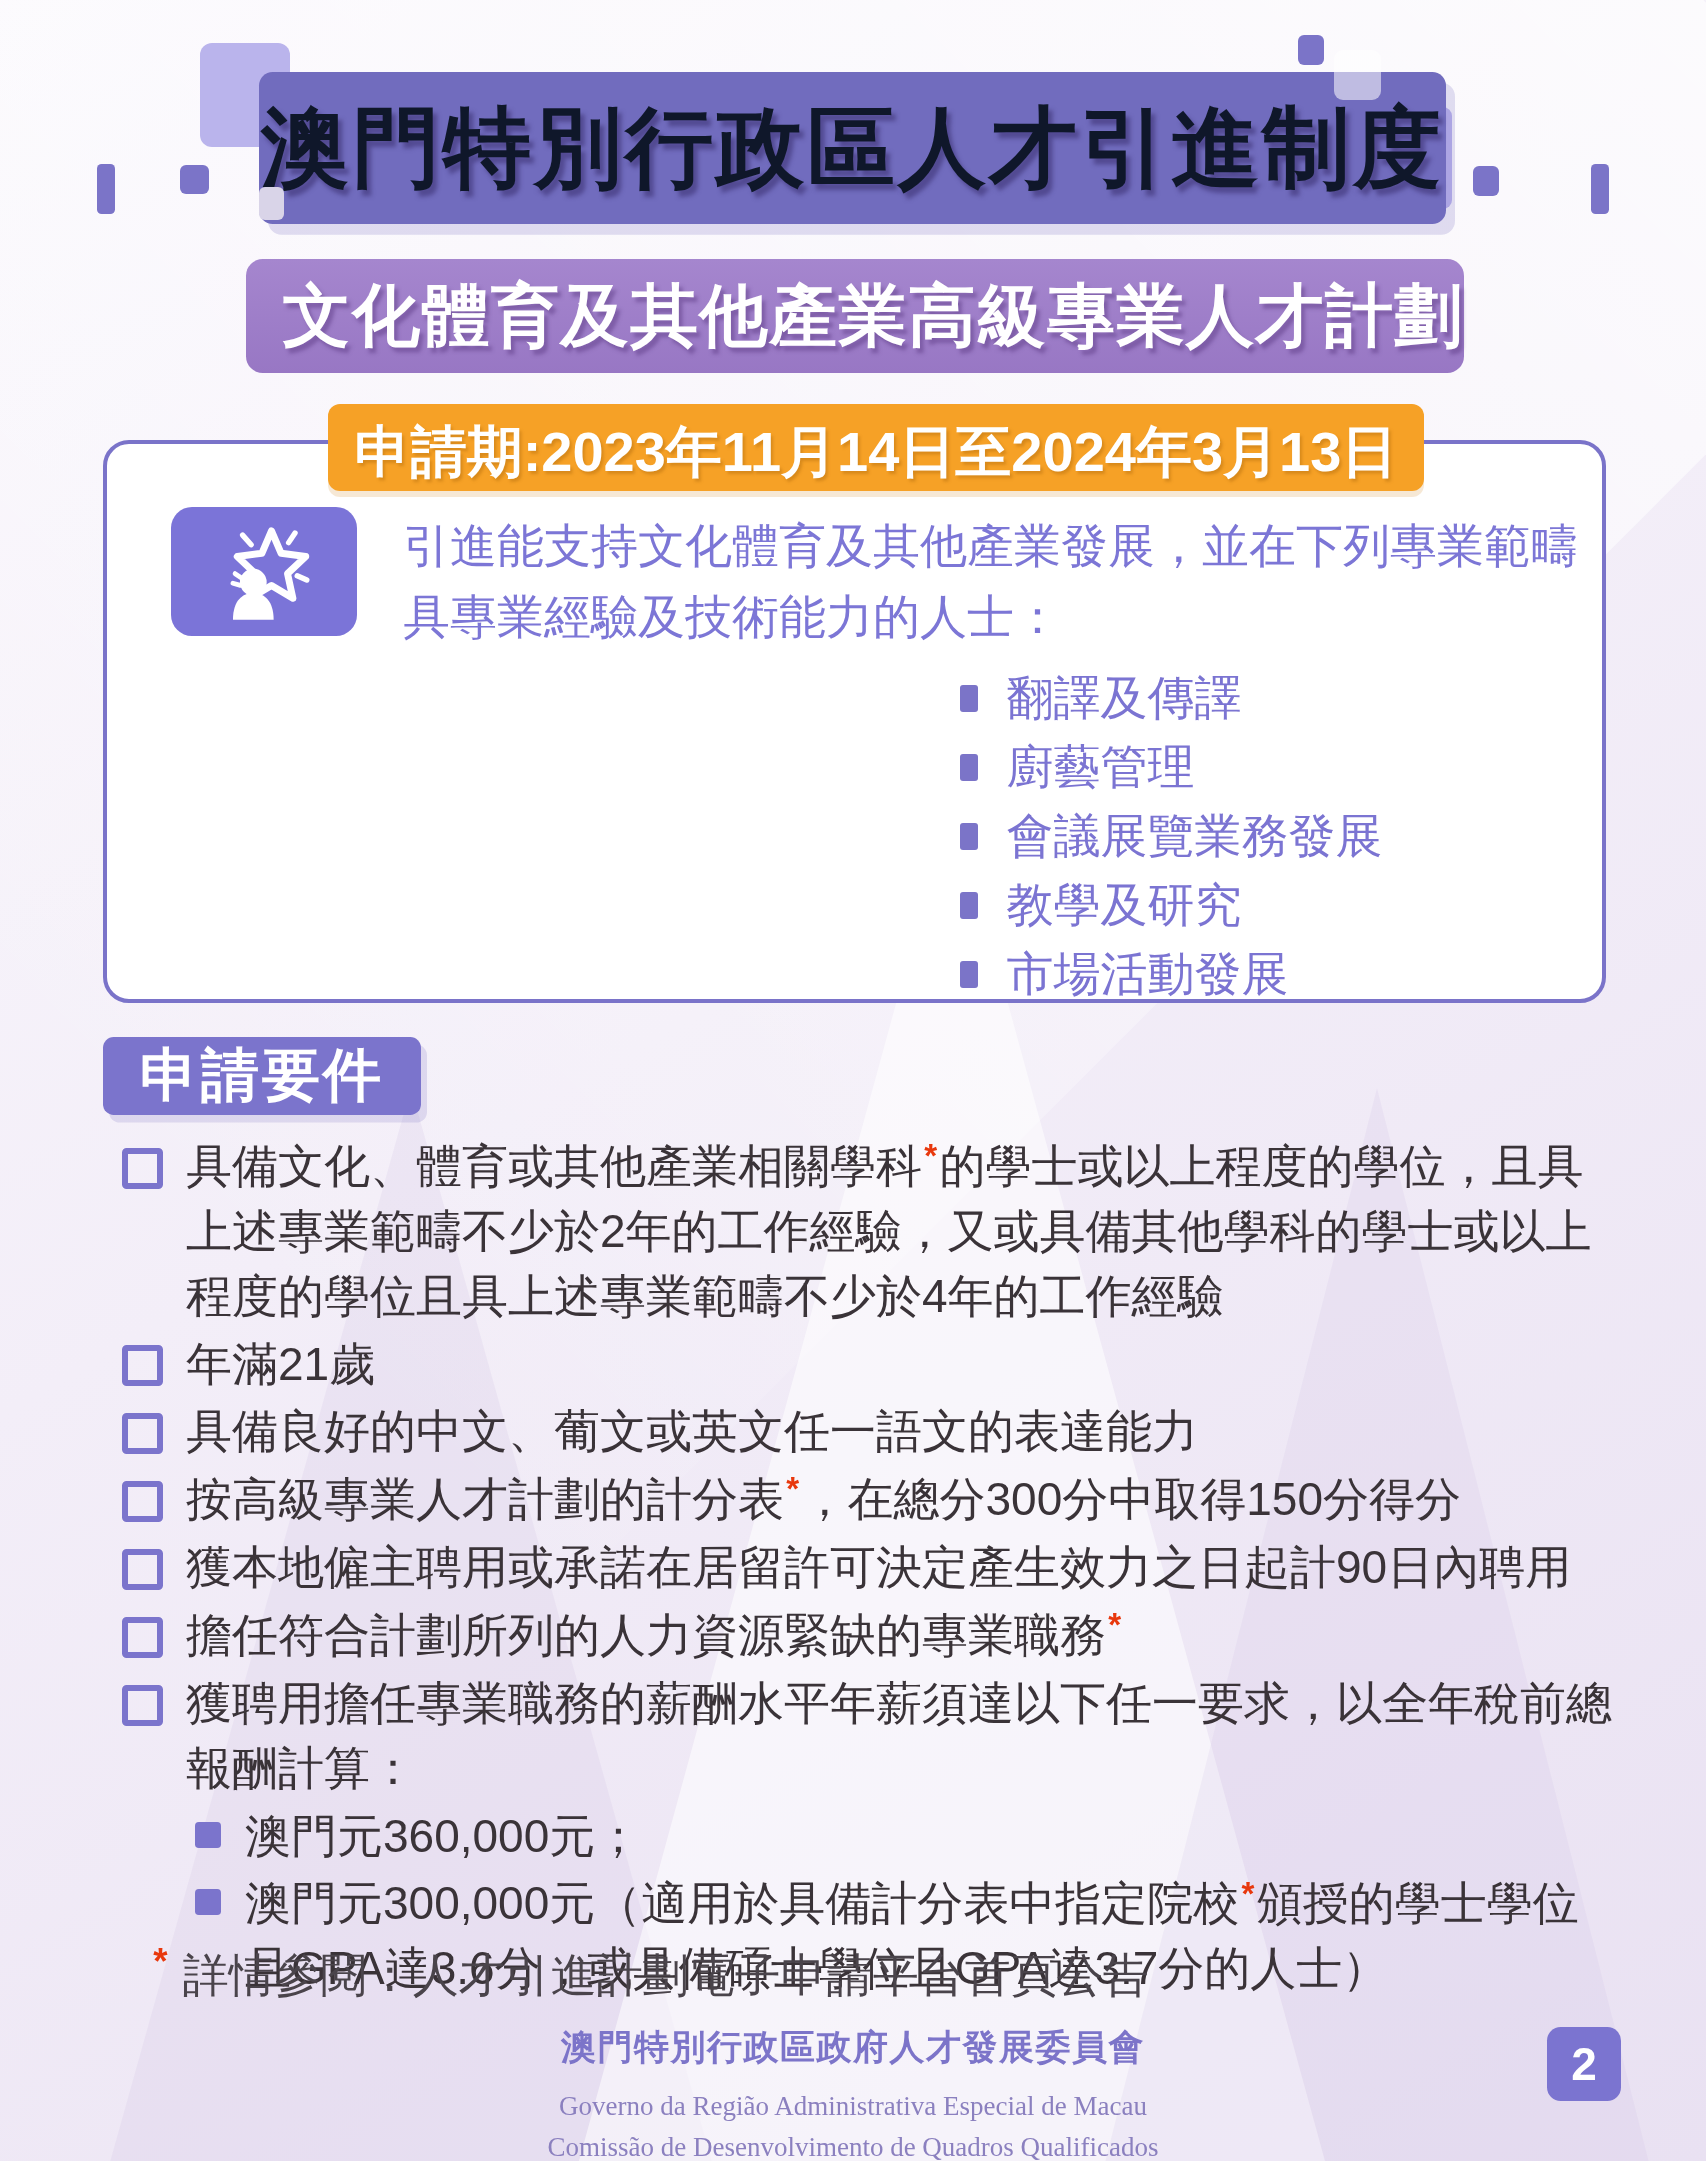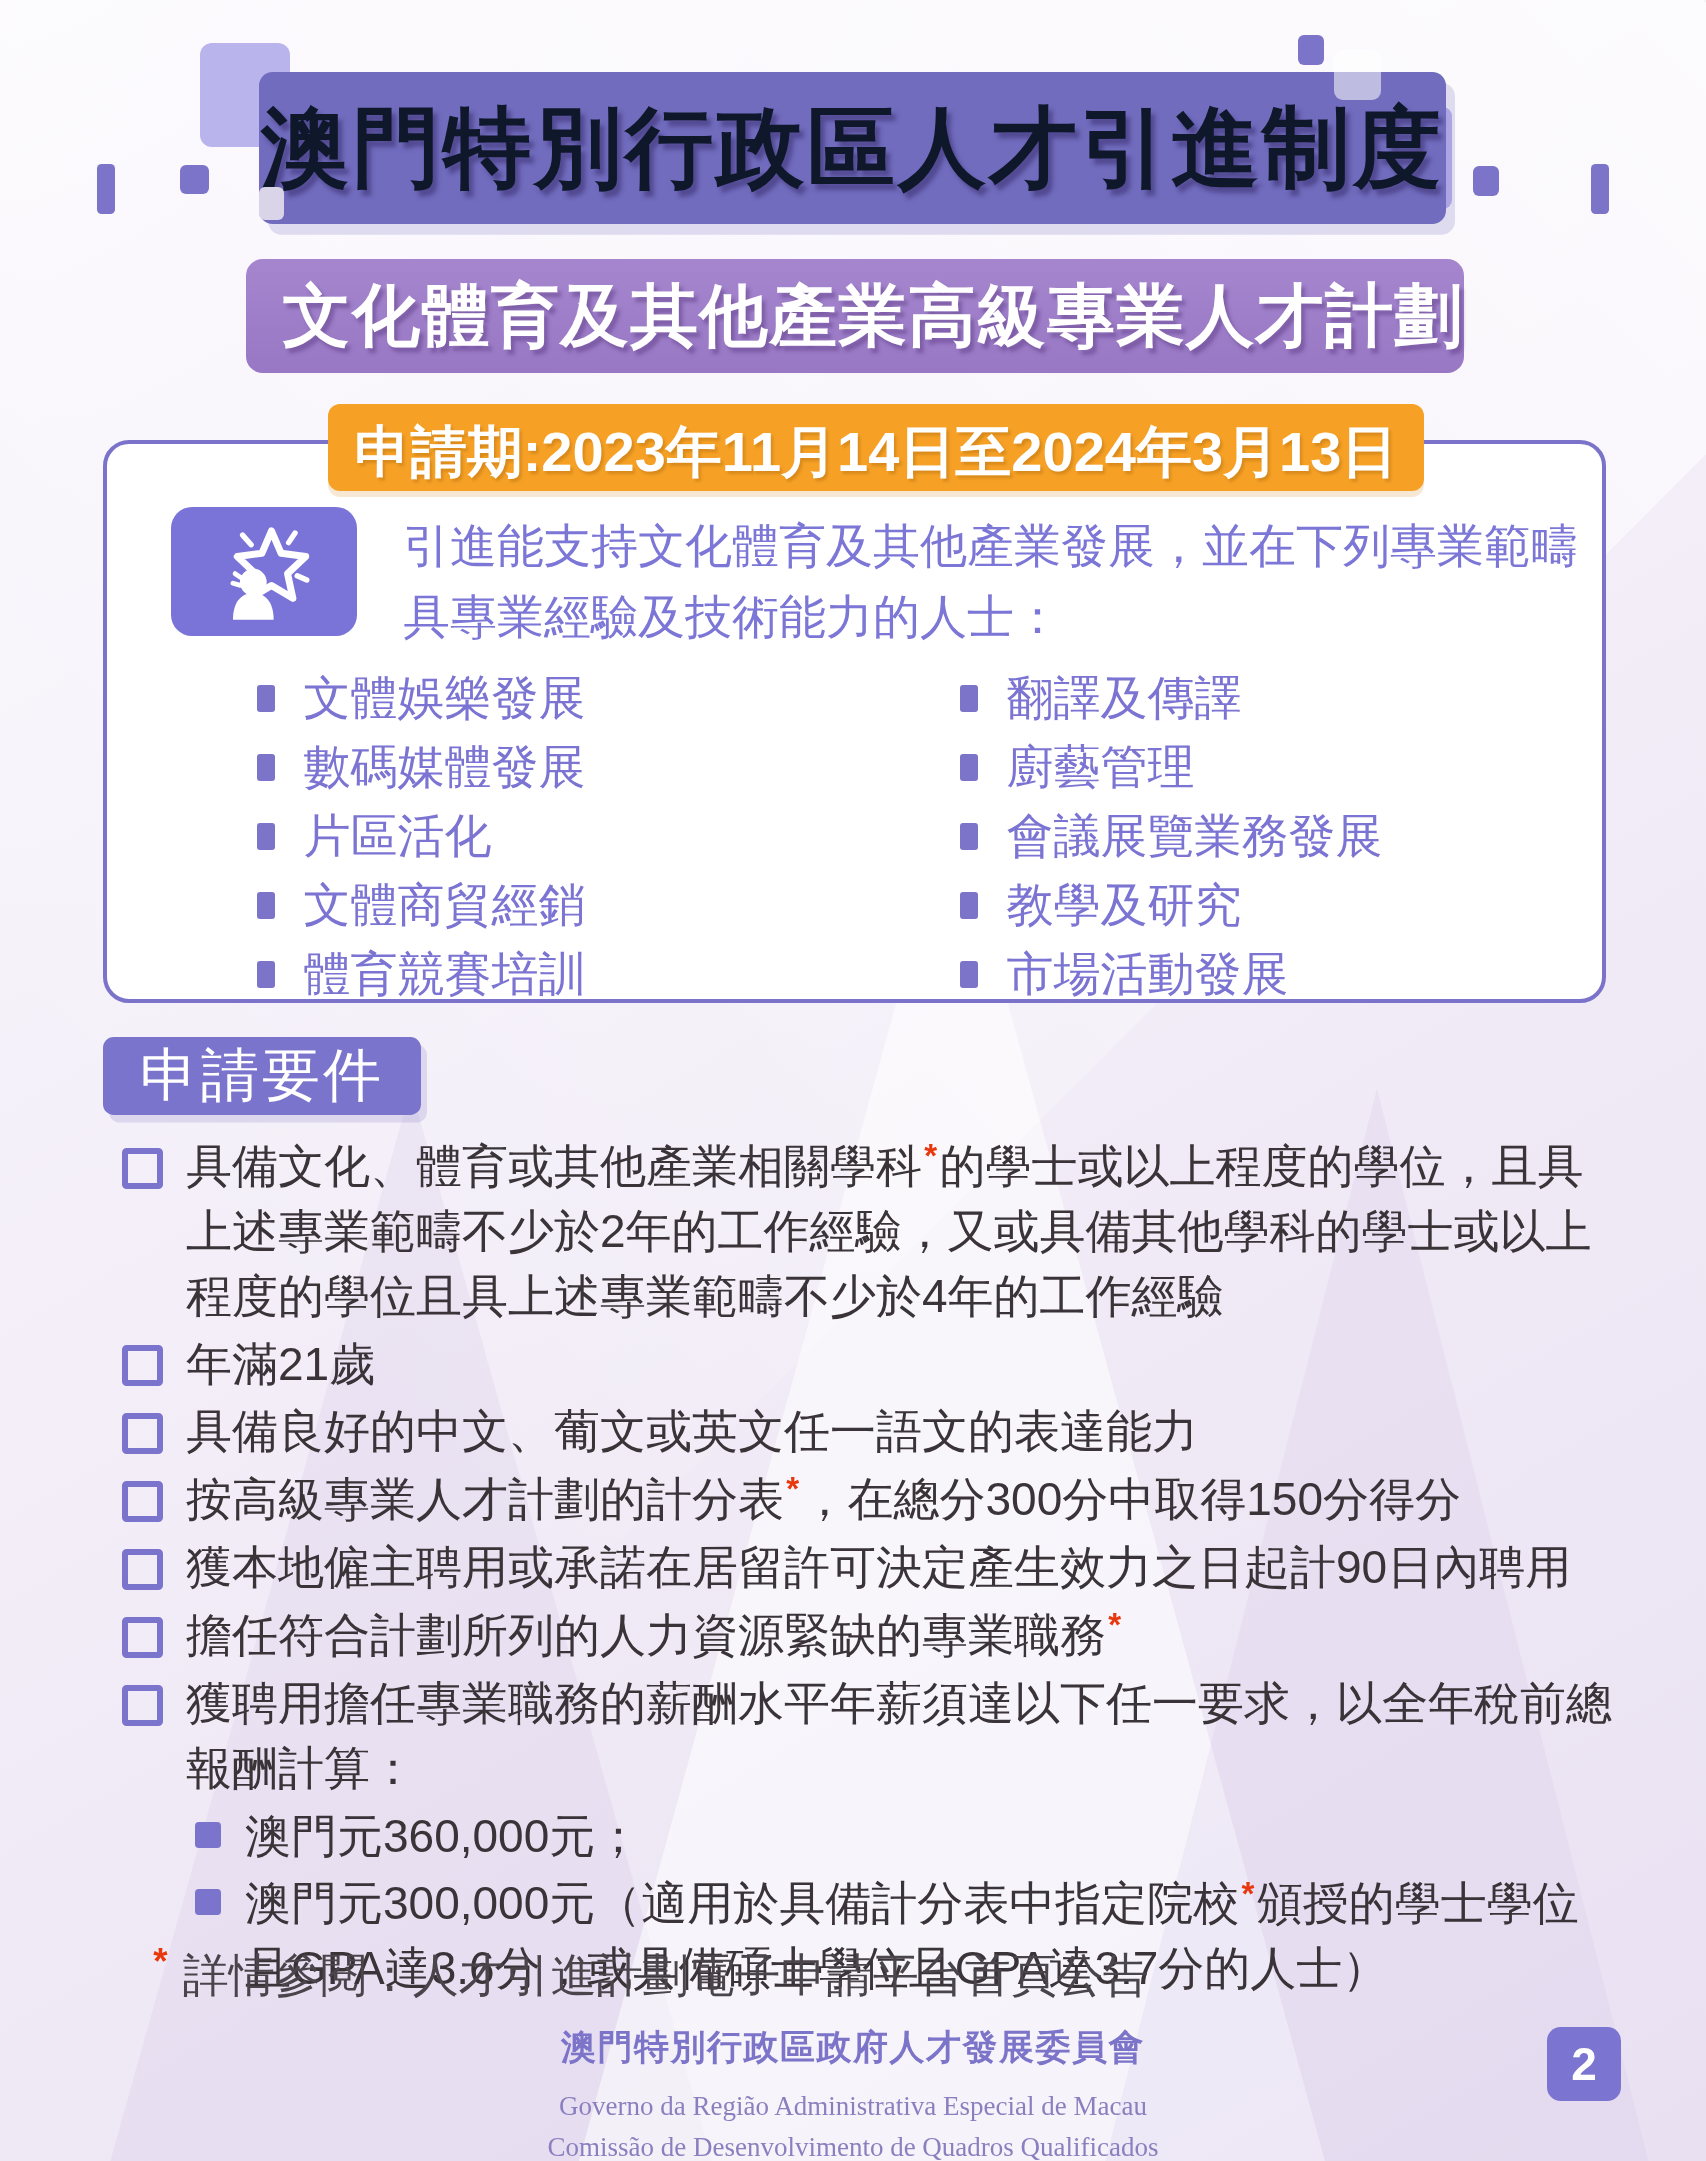--- a/index.html
+++ b/index.html
@@ -48,21 +48,21 @@
   .fields{position:absolute;list-style:none;margin:0;padding:0;z-index:3;}
   .fields-left{left:257px;top:664px;}
   .fields-right{left:960px;top:664px;}
   .fields li{display:flex;align-items:center;height:69px;}
   .fld-bullet{flex:0 0 auto;width:17.5px;height:27px;background:#7b74c8;border-radius:3px;margin-right:29px;}
   .fld-text{font-size:47px;color:#7b74d2;white-space:nowrap;}
   
   .req-header{position:absolute;left:103px;top:1037px;height:78px;padding:0 37px;background:#7b74cc;
               border-radius:10.7px;display:flex;align-items:center;z-index:2;
               box-shadow:6px 7.6px 0 rgba(125,115,195,.2);}
-  .req-header-text{font-size:58px;font-weight:normal;color:#ffffff;letter-spacing:3px;}
+  .req-header-text{font-size:58px;font-weight:bold;color:#ffffff;letter-spacing:3px;}
   .req-list{position:absolute;left:122px;top:1134px;width:1496px;z-index:2;}
   .req-item{display:flex;margin-bottom:3px;}
   .req-bullet{flex:0 0 auto;width:29px;height:29px;border:6.8px solid #7b74cc;border-radius:4.6px;
               margin:13.7px 23px 0 0;background:transparent;box-sizing:content-box;}
   .req-text{font-size:46px;line-height:1.41;color:#3a3338;max-width:1431px;}
   .sub-item{display:flex;margin-left:73px;margin-bottom:3px;}
   .sub-bullet{flex:0 0 auto;width:26px;height:26px;background:#7b74cc;border-radius:3.8px;
               margin:18px 24px 0 0;}
   .asterisk{color:#e8380d;font-weight:bold;font-size:.72em;position:relative;top:-.45em;padding:0 2.3px;}
   
@@ -120,42 +120,20 @@
       <circle cx="40" cy="60" r="12.5" fill="#ffffff"></circle>
       <path d="M21,95 C21,77 30,70 40,70 C50,70 59,77 59,95 Z" fill="#ffffff"></path>
     </svg>
   </div>
 
   <div class="intro-text">
     <div>引進能支持文化體育及其他產業發展，並在下列專業範疇</div>
     <div>具專業經驗及技術能力的人士：</div>
   </div>
 
-  <ul class="fields fields-left">
-      <li>
-        <span class="fld-bullet"></span>
-        <span class="fld-text">文體娛樂發展</span>
-      </li>
-      <li>
-        <span class="fld-bullet"></span>
-        <span class="fld-text">數碼媒體發展</span>
-      </li>
-      <li>
-        <span class="fld-bullet"></span>
-        <span class="fld-text">片區活化</span>
-      </li>
-      <li>
-        <span class="fld-bullet"></span>
-        <span class="fld-text">文體商貿經銷</span>
-      </li>
-      <li>
-        <span class="fld-bullet"></span>
-        <span class="fld-text">體育競賽培訓</span>
-      </li>
-    </ul>
   <ul class="fields fields-right">
       <li>
         <span class="fld-bullet"></span>
         <span class="fld-text">翻譯及傳譯</span>
       </li>
       <li>
         <span class="fld-bullet"></span>
         <span class="fld-text">廚藝管理</span>
       </li>
       <li>

